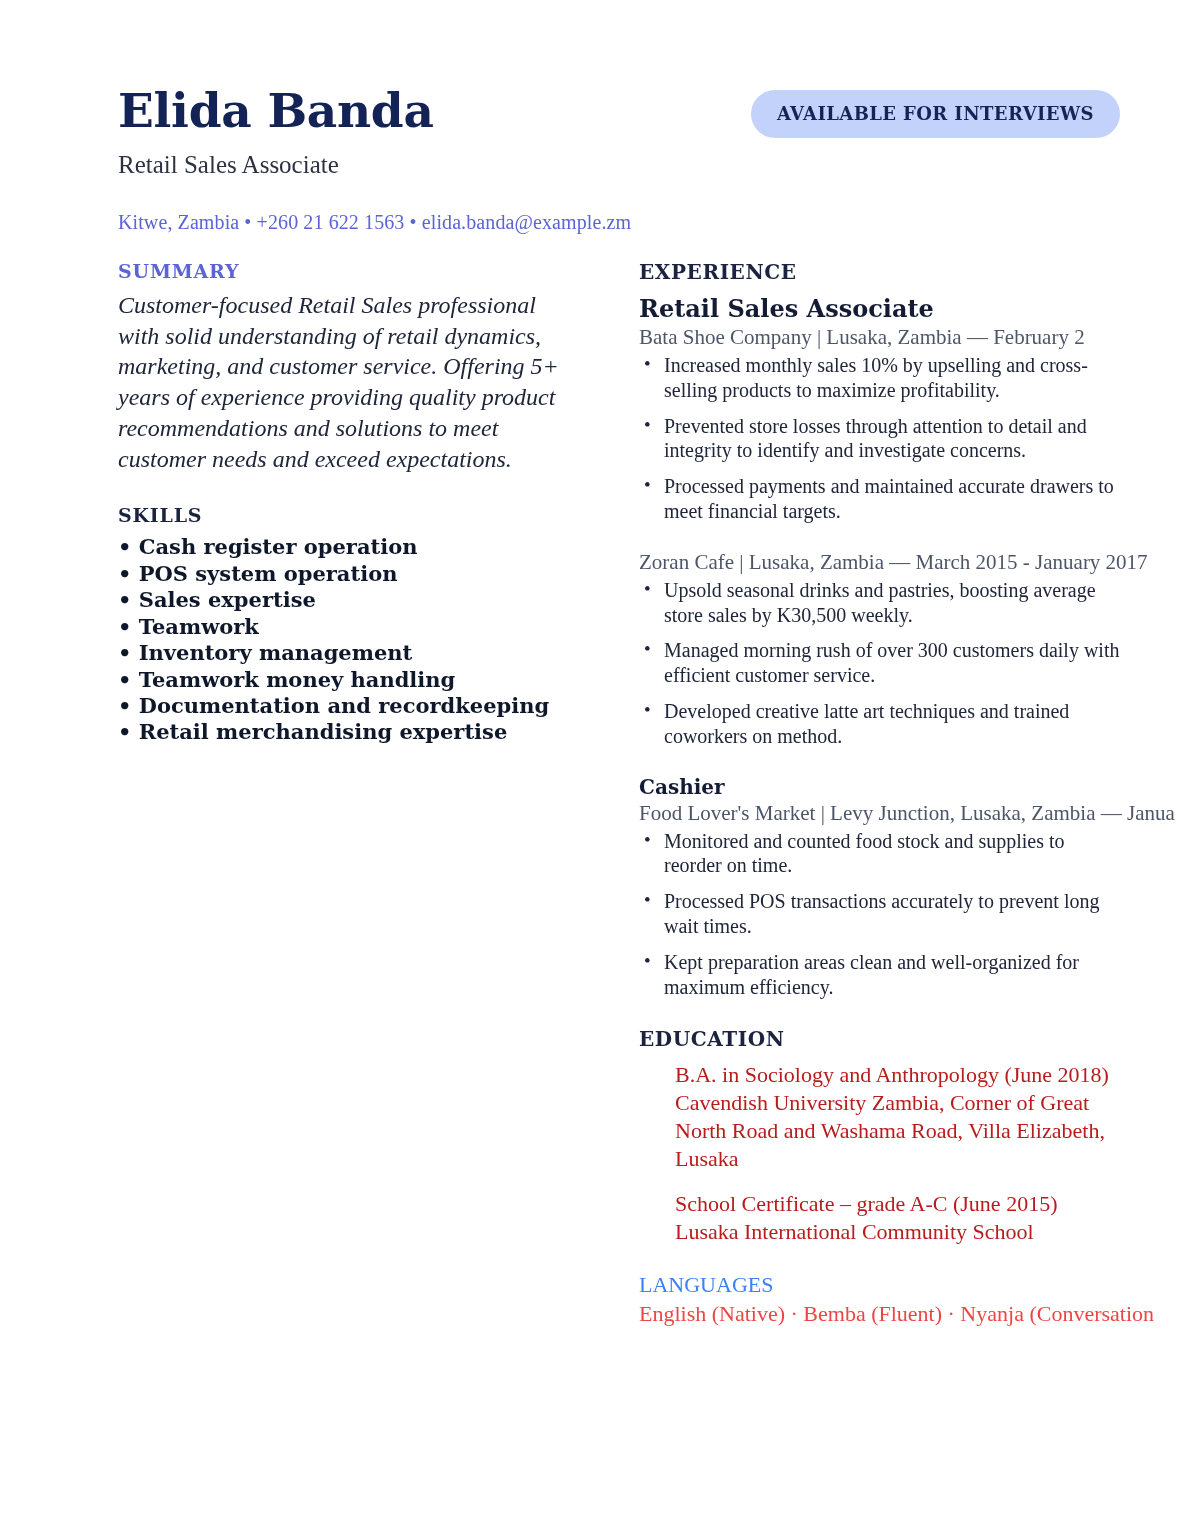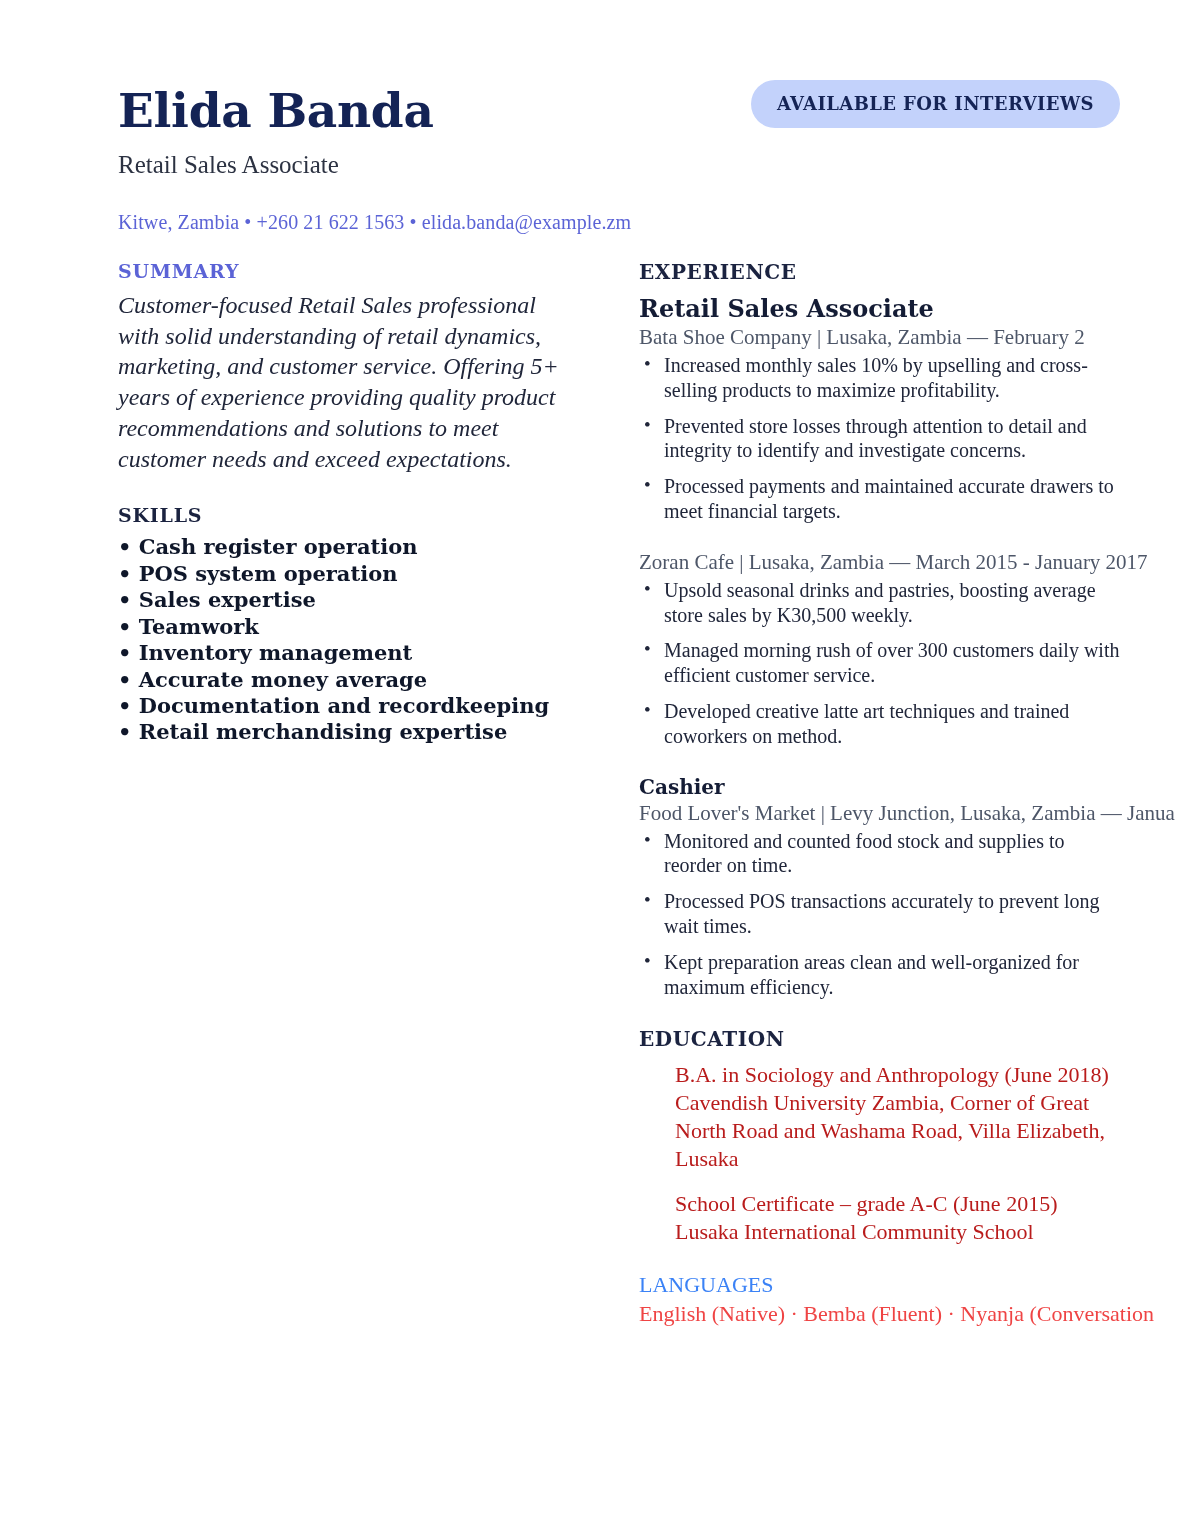--- a/index.html
+++ b/index.html
@@ -46,21 +46,21 @@
   }
   .contact-line {
     font-size: 20px;
     color: #5b63d6;
     margin-top: 32px;
     letter-spacing: 0.1px;
   }
   .badge {
     position: absolute;
     right: 6px;
-    top: 8px;
+    top: 18px;
     background: #c3d2fb;
     color: #152456;
     font-family: "DejaVu Serif", serif;
     font-weight: bold;
     font-size: 18px;
     letter-spacing: 0.4px;
     padding: 13px 26px 14px 26px;
     border-radius: 26px;
     white-space: nowrap;
   }
@@ -203,21 +203,21 @@
         <div class="summary-text">Customer-focused Retail Sales professional with solid understanding of retail dynamics, marketing, and customer service. Offering 5+ years of experience providing quality product recommendations and solutions to meet customer needs and exceed expectations.</div>
       </div>
 
       <div class="skills-block">
         <div class="sec-head-left dark">SKILLS</div>
         <div class="skill-item">• Cash register operation</div>
         <div class="skill-item">• POS system operation</div>
         <div class="skill-item">• Sales expertise</div>
         <div class="skill-item">• Teamwork</div>
         <div class="skill-item">• Inventory management</div>
-        <div class="skill-item">• Accurate money average</div>
+        <div class="skill-item">• Teamwork money handling</div>
         <div class="skill-item">• Documentation and recordkeeping</div>
         <div class="skill-item">• Retail merchandising expertise</div>
       </div>
 
     </div>
 
     <div class="col-right">
 
       <div class="sec-head-right">EXPERIENCE</div>
 

